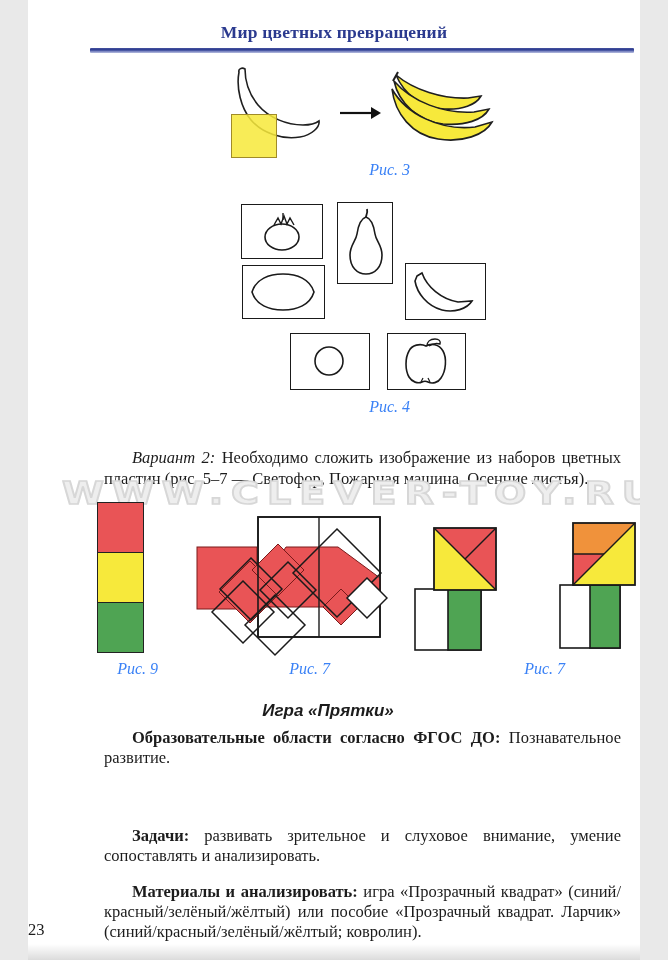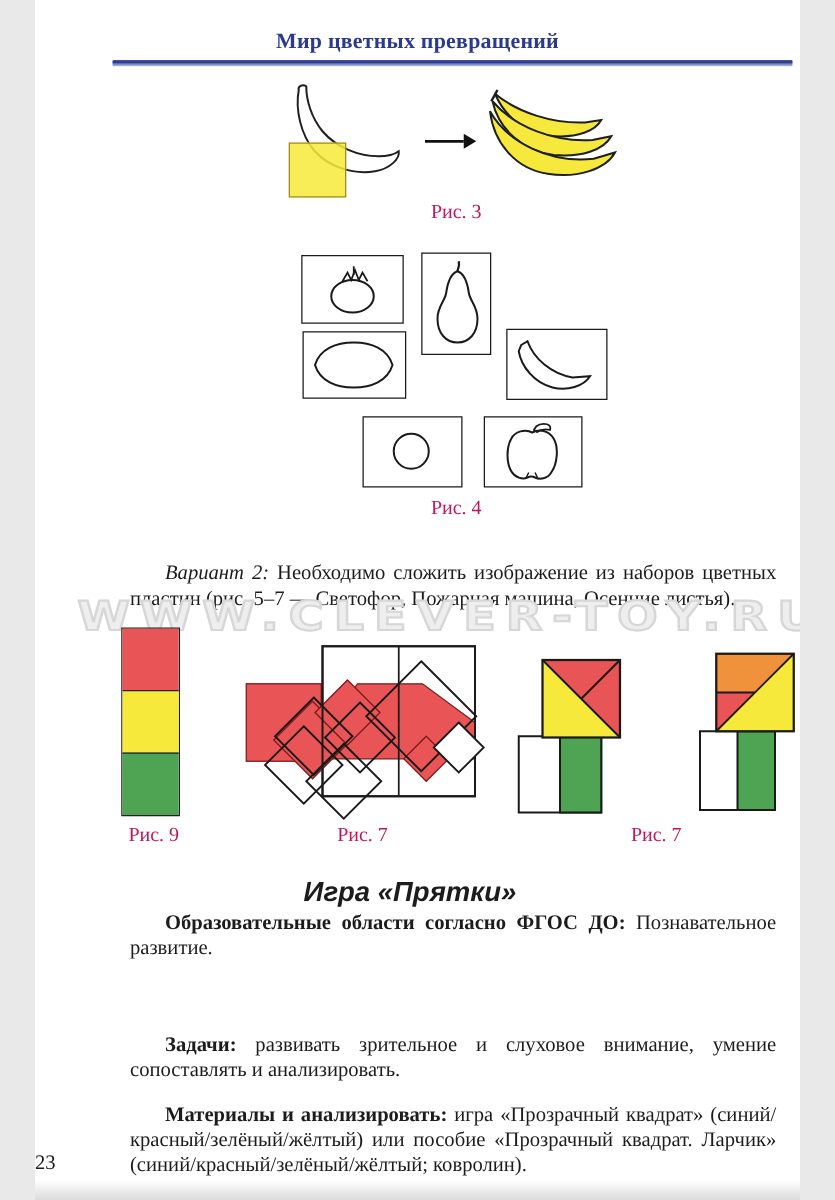--- a/index.html
+++ b/index.html
@@ -14,22 +14,22 @@
   .header-title {
     position:absolute; top:22px; left:0; right:0; text-align:center;
     color:var(--blue); font-size:17.5px; font-weight:bold; letter-spacing:.2px;
   }
   .header-rule {
     position:absolute; top:48px; left:62px; width:544px; height:5px;
     background:linear-gradient(to bottom,#46539f 0%,#2b3a8f 40%,#6d79bb 60%,#b7bedf 100%);
     border-radius:1px;
   }
   .caption {
-    position:absolute; font-size:16px; color:#be185d;
-    text-align:center; white-space:nowrap;
+    position:absolute; font-style:italic; font-size:16px; color:#3b82f6;
+    text-align:right; white-space:nowrap;
   }
   .card { position:absolute; background:#fff; border:1.7px solid #1a1a1a; z-index:2; }
   .card svg { display:block; width:100%; height:100%; }
   .para {
     position:absolute; left:60px; width:549px; text-align:justify;
     font-size:16.5px; line-height:20px;
   }
   .para p { margin:16px; text-indent:28px; }
   .lead { font-weight:bold; }
   .variant-lead { font-style:italic; }
@@ -44,21 +44,21 @@
   .tl-col { position:absolute; left:69px; top:502px; width:45px; border:1.6px solid #222; z-index:1; }
   .tl-cell { width:100%; height:49px; }
   .tl-cell + .tl-cell { border-top:1.6px solid #222; }
   .yellow-film {
     position:absolute; left:203px; top:114px; width:44px; height:42px;
     background:rgba(247,233,59,0.86); border:1.5px solid #a08b28; z-index:3;
   }
   .section-heading {
     position:absolute; top:701px; left:0; right:12px; text-align:center;
     font-family:"Liberation Sans", sans-serif; font-weight:bold; font-style:italic;
-    font-size:22px;
+    font-size:17px;
   }
   .page-number {
     position:absolute; top:920px; left:0; right:0; font-size:16.5px;
   }
   .bottom-shade {
     position:absolute; left:0; right:0; bottom:0; height:16px;
     background:linear-gradient(to bottom, rgba(0,0,0,0), rgba(0,0,0,0.14));
   }
 </style>
 </head>

